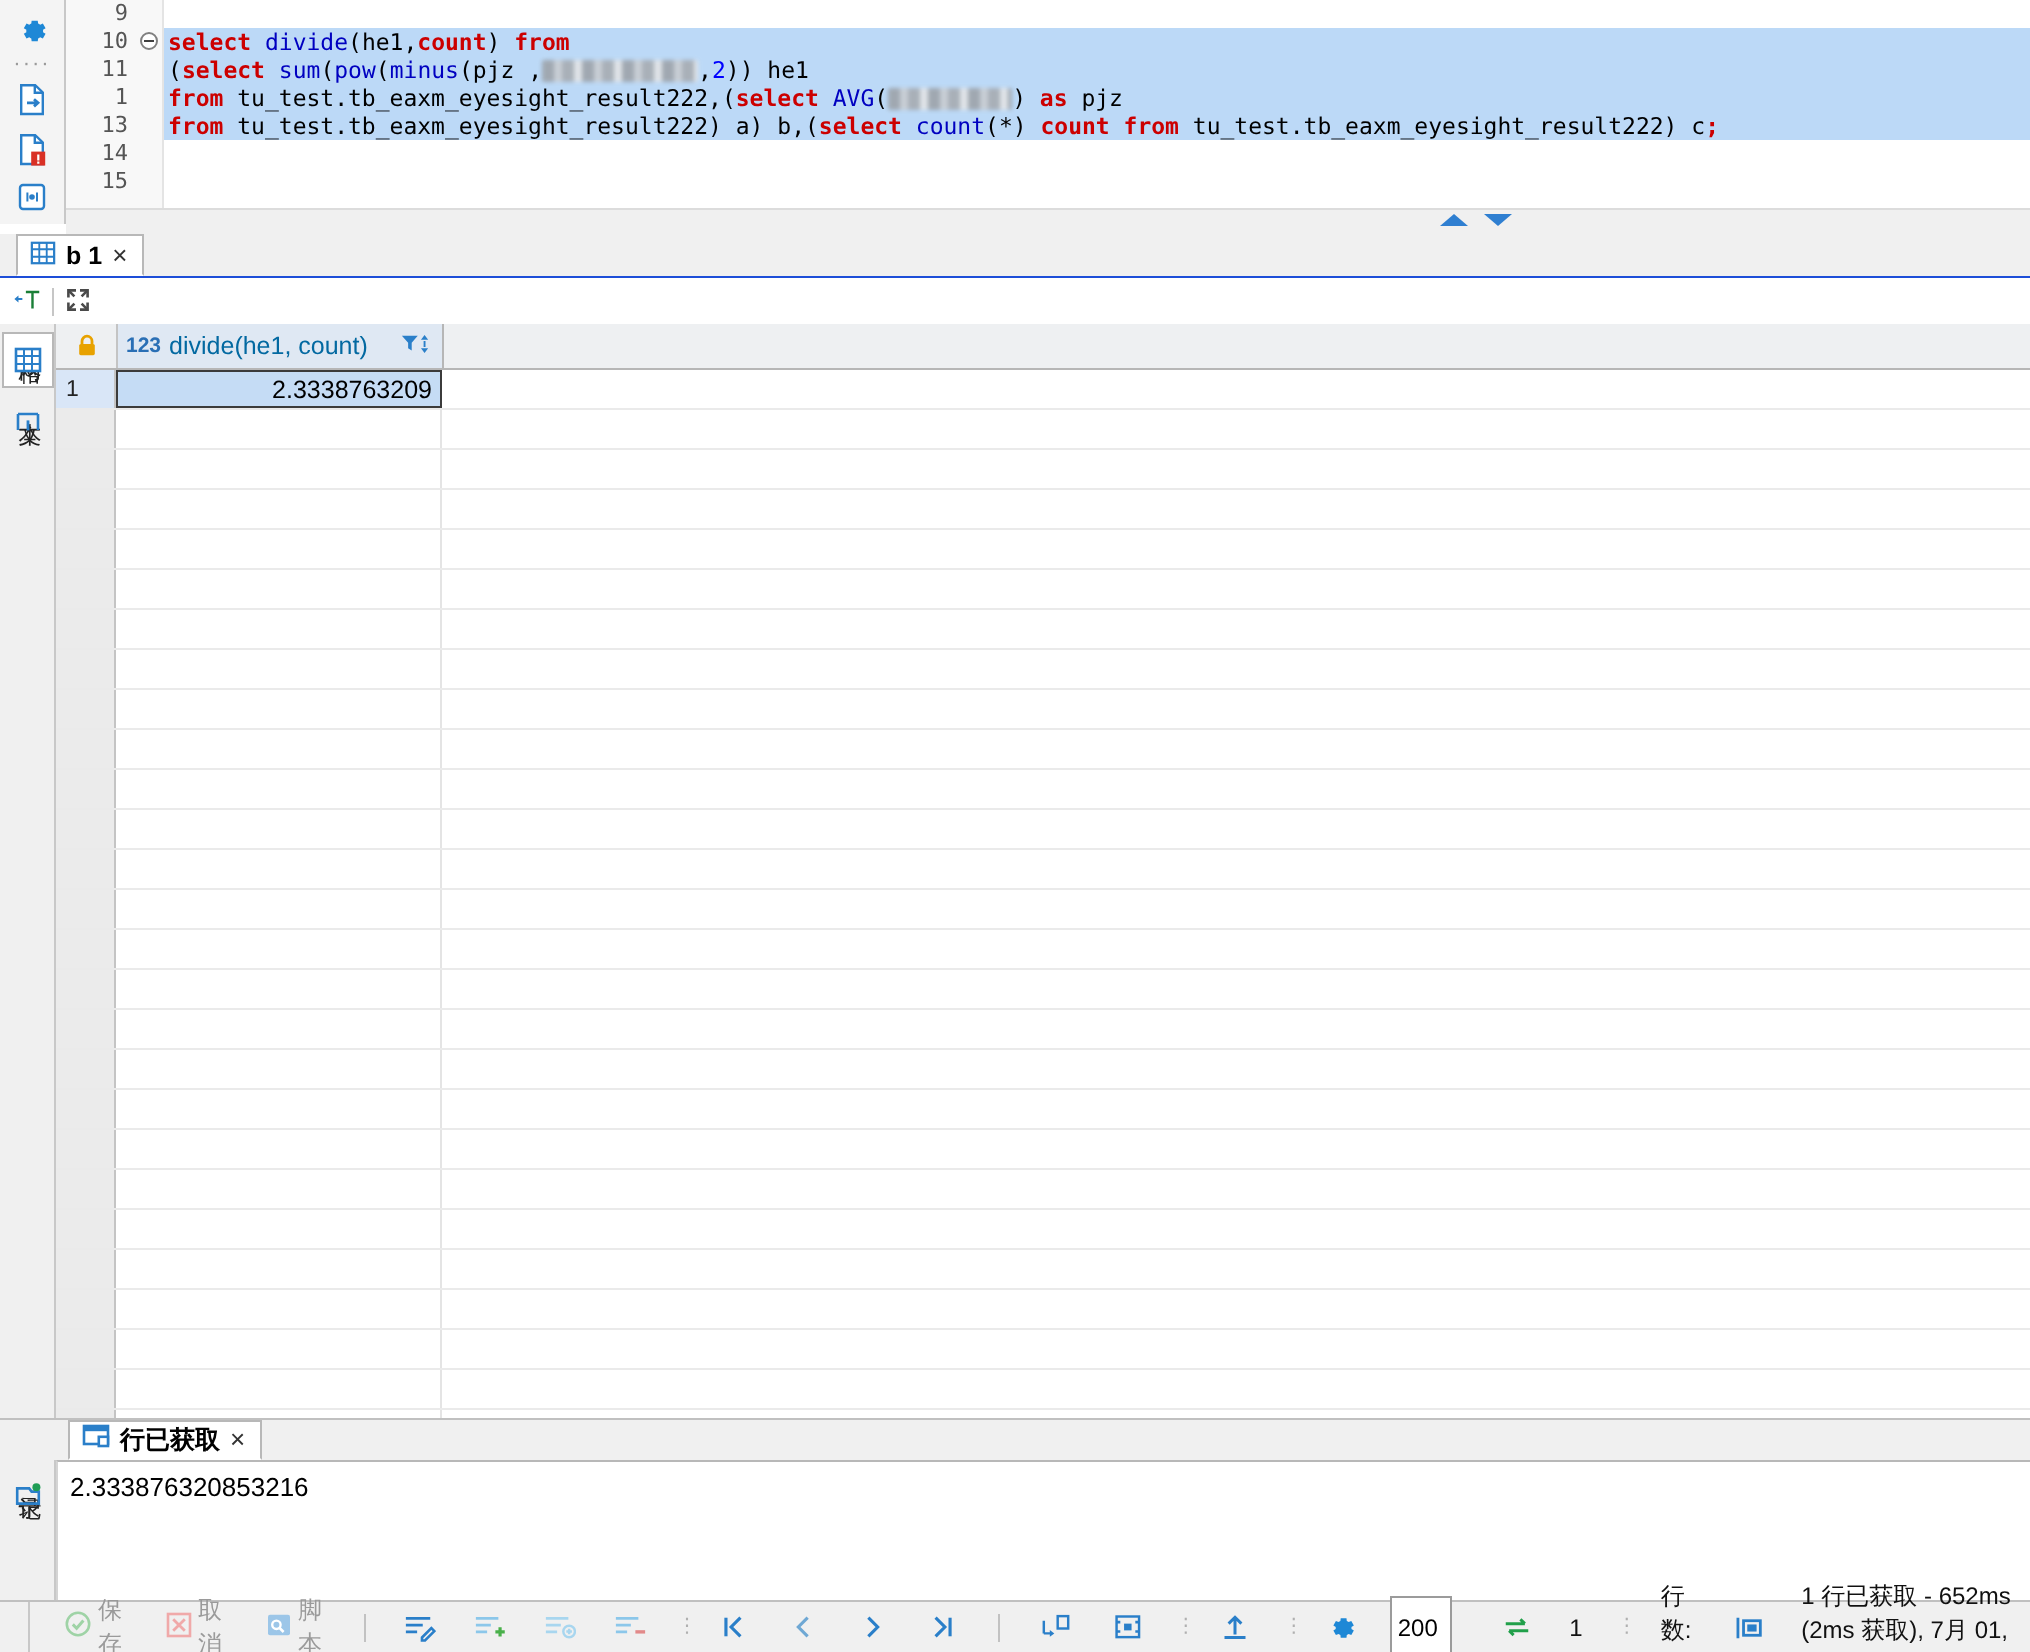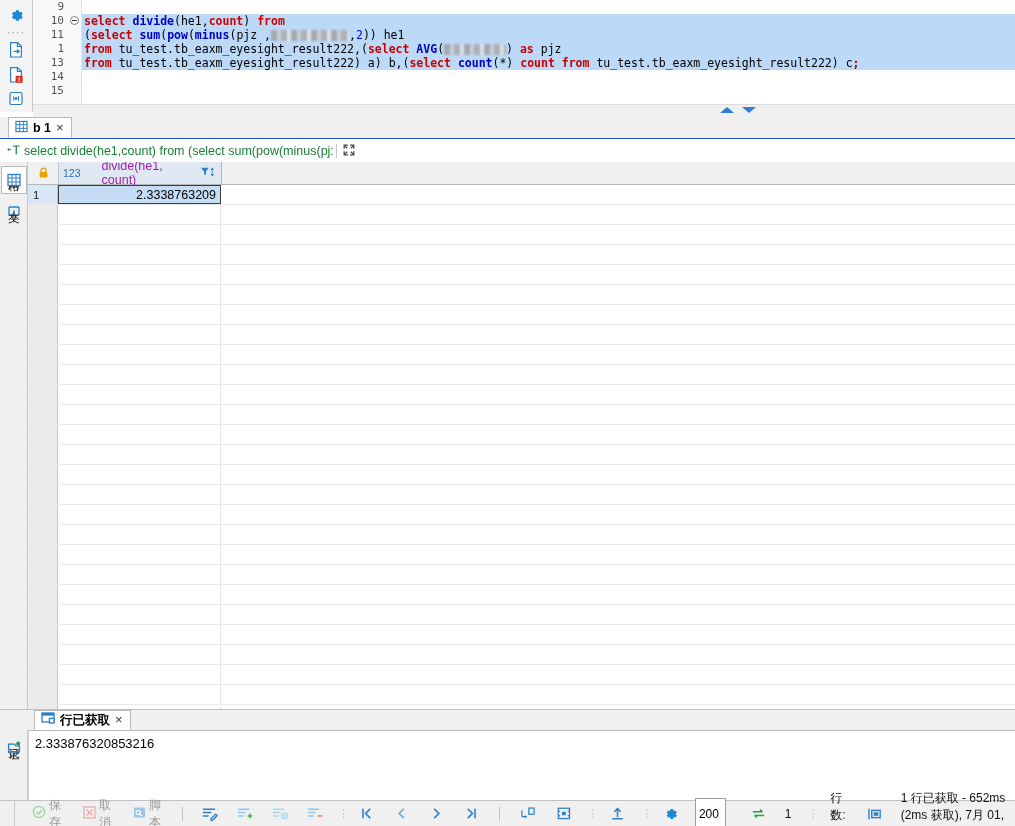--- a/index.html
+++ b/index.html
@@ -63,21 +63,21 @@
   .code {
     position: absolute; left: 49px; top: 0; right: 0; height: 104px;
     font-family: "DejaVu Sans Mono", monospace;
     font-size: 11.5px; line-height: 14px;
     white-space: pre;
     overflow: hidden;
   }
   .code .line { height: 14px; padding-left: 2px; }
   .code .line.sel { background: #bcd9f7; }
   .kw { color: #cc0000; font-weight: bold; }
-  .fn { color: #0000c0; font-weight: bold; }
+  .fn { color: #0000c0; font-weight: normal; }
   .num { color: #0000ff; }
   .pl { color: #000; }
   .semi { color: #cc0000; font-weight:bold; }
   .redact {
     display:inline-block; vertical-align:-2px;
     height:11px; border-radius:1px;
     background: repeating-linear-gradient(90deg,#9fa6ae 0 6px,#c9ced4 6px 10px,#a8aeb5 10px 16px,#e2e5e8 16px 20px);
     filter: blur(1.1px);
     opacity:.95;
   }
@@ -152,22 +152,22 @@
   .grid-head { display:flex; height:22px; background:#eef0f2; border-bottom:1px solid #b6b6b6;}
   .gh-rownum {
     width:30px; border-right:1px solid #c4c4c4; background:#eef0f2;
     display:flex; align-items:center; justify-content:center;
   }
   .gh-col {
     width:163px; border-right:1px solid #b6b6b6; background:#dfe8f3;
     display:flex; align-items:center; gap:4px; padding:0 4px;
     box-sizing:border-box;
   }
-  .gh-col .typ { color:#2a6fb5; font-size:10.5px; }
-  .gh-col .nm { font-size:12.5px; color:#a21caf; flex:1;margin-left:17px; }
+  .gh-col .typ { color:#2a6fb5; font-size:10.5px;font-weight:bold; }
+  .gh-col .nm { font-size:12.5px; color:#0369a1; flex:1; }
   .gh-rest { flex:1; background:#eef0f2; }
 
   .grow { display:flex; height:19px; border-bottom:1px solid #eaeaea; }
   .grow .rn {
     width:30px; border-right:1px solid #c4c4c4; background:#ebebeb;
     font-size:11.5px; color:#222; display:flex; align-items:center; padding-left:5px;
     box-sizing:border-box;
   }
   .grow.first .rn { background:#d9e6f7; }
   .grow .cell {
@@ -307,21 +307,20 @@
     </div>
   </div>
 
   <div class="filterbar">
     <span class="filter-ico">
       <svg width="15" height="13" viewBox="0 0 16 14">
         <path fill="#2a7fc9" d="M3.4 5.1L1.2 7l2.2 1.9V7.6h2.1V6.4H3.4z"></path>
         <path fill="#1a7f37" d="M7.4 2.6h7.2v1.3h-3v8.2h-1.3V3.9h-2.9z"></path>
       </svg>
     </span>
-    <span class="filter-sql">select divide(he1,count) from (select sum(pow(minus(pj:</span>
     <span class="filter-div"></span>
     <span class="filter-ico" style="margin:0 4px 0 0">
       <svg width="14" height="14" viewBox="0 0 14 14">
         <path fill="none" stroke="#4a4a4a" stroke-width="1.3" d="M6 2.2H2.2v3.6M8 2.2h3.8v3.6M6 11.8H2.2V8.2M8 11.8h3.8V8.2"></path>
         <path fill="none" stroke="#4a4a4a" stroke-width="1.3" d="M2.6 2.6l2.6 2.6M11.4 2.6L8.8 5.2M2.6 11.4l2.6-2.6M11.4 11.4L8.8 8.8"></path>
       </svg>
     </span>
   </div>
 
   <div class="vrail">

